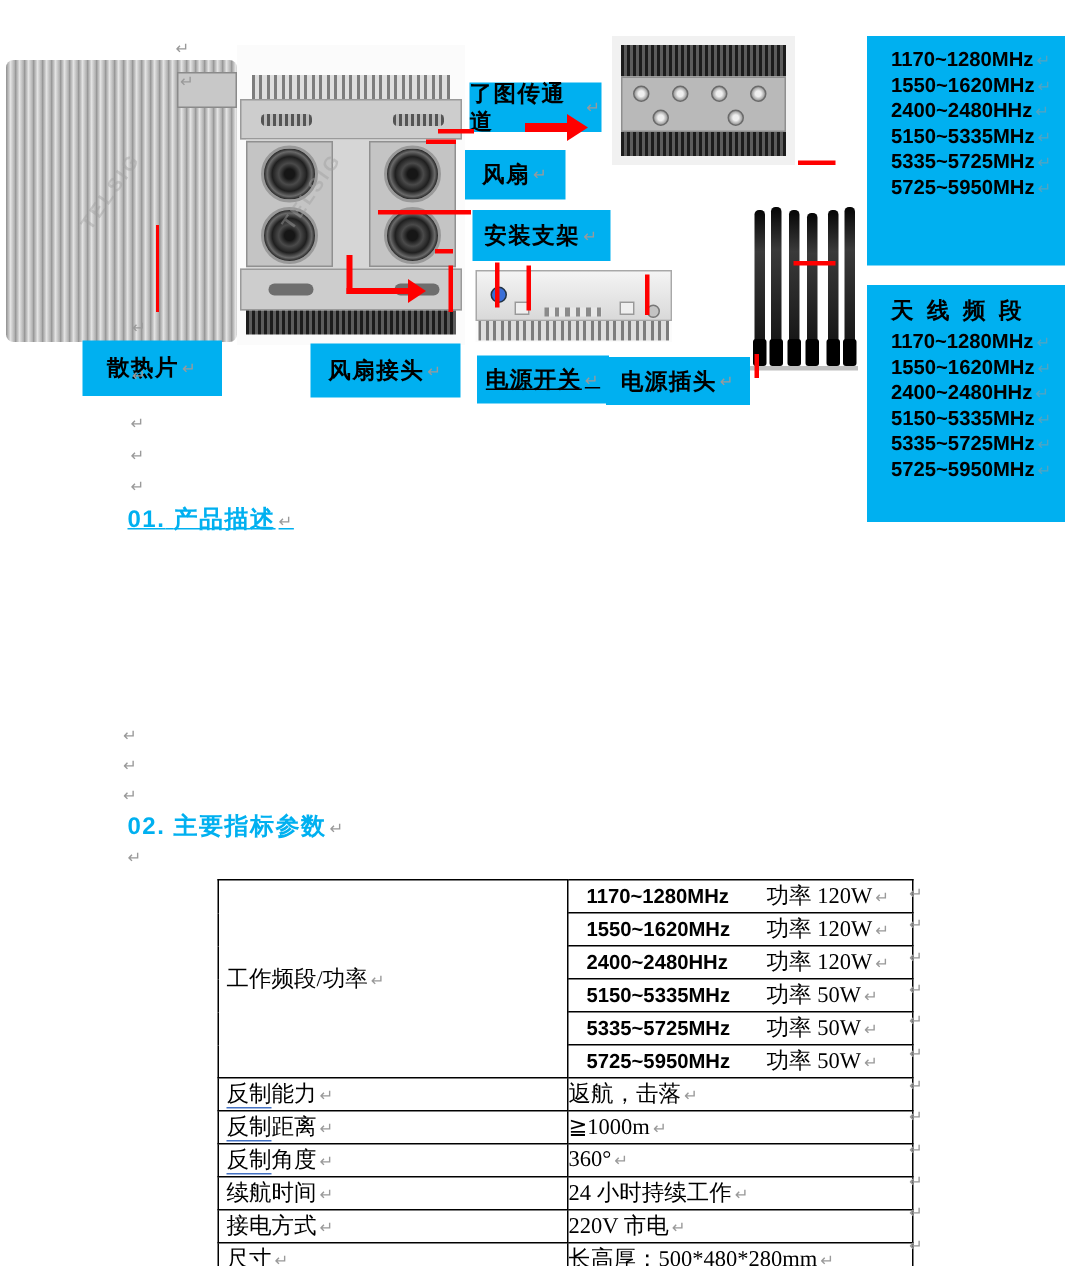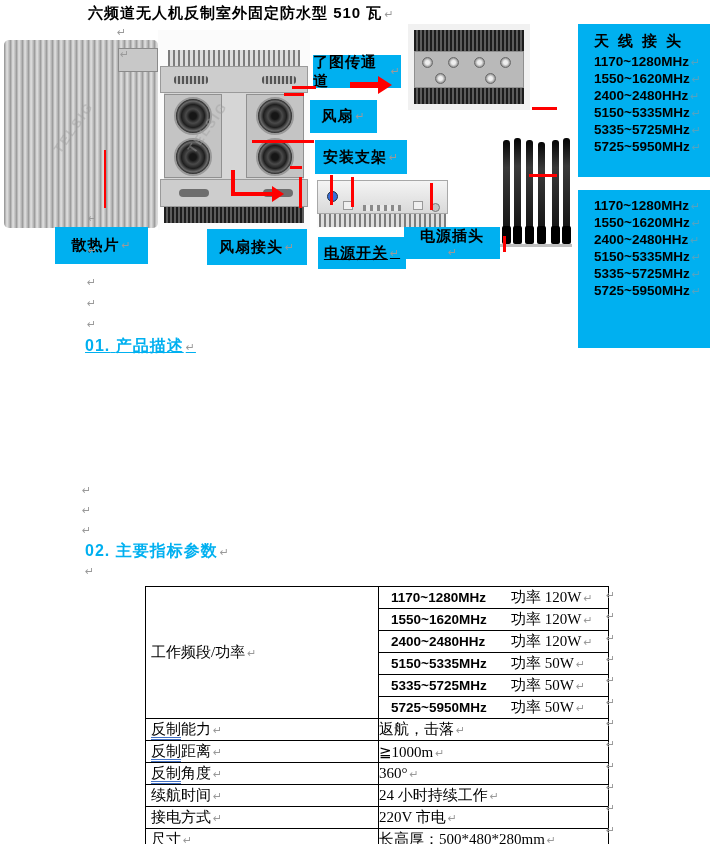--- a/index.html
+++ b/index.html
@@ -45,23 +45,20 @@
   td.valcell{width:229px;}
   .freq{display:inline-block;margin-left:12px;width:120px;font-weight:bold;font-size:13.5px;}
   .pwr{font-family:"Liberation Serif",serif;font-size:15px;}
   .specval{font-family:"Liberation Serif",serif;font-size:15px;padding-left:10px;}
 </style>
 </head>
 <body>
 
 <div class="page">
 
-  <div class="abs title">
-    <span>六频道无人机反制室外固定防水型 510 瓦</span><span class="pil">↵</span>
-  </div>
 
   <div class="abs heatsink">
     <div class="hs-conn"></div>
     <div class="wm" style="left:40px;top:80px;">TELSIG</div>
   </div>
 
   <div class="photo" style="left:158px;top:30px;width:152px;height:200px;">
     <div class="abs fins-gray" style="left:10px;top:20px;width:132px;height:16px;"></div>
     <div class="abs cap" style="left:2px;top:36px;width:148px;height:27px;">
       <div class="vent" style="left:13px;top:9px;width:34px;"></div>
@@ -139,35 +136,35 @@
       <span class="pil">↵</span>
     </div>
   <div class="abs co" style="left:207px;top:229px;width:100px;height:36px;">
       <span>风扇接头</span>
       <span class="pil">↵</span>
     </div>
   <div class="abs co" style="left:318px;top:237px;width:88px;height:32px;text-decoration:underline;">
       <span>电源开关</span>
       <span class="pil">↵</span>
     </div>
-  <div class="abs co" style="left:404px;top:227px;width:96px;height:32px;flex-direction:column;">
+  <div class="abs co" style="left:404px;top:238px;width:96px;height:32px;">
       <span>电源插头</span>
       <span class="pil">↵</span>
     </div>
 
   <div class="abs panel" style="left:578px;top:24px;height:153px;">
-    <div class="panel-title">天线接头</div>
     <div class="panel-item"><span>1170~1280MHz</span><span class="pil">↵</span></div>
     <div class="panel-item"><span>1550~1620MHz</span><span class="pil">↵</span></div>
     <div class="panel-item"><span>2400~2480HHz</span><span class="pil">↵</span></div>
     <div class="panel-item"><span>5150~5335MHz</span><span class="pil">↵</span></div>
     <div class="panel-item"><span>5335~5725MHz</span><span class="pil">↵</span></div>
     <div class="panel-item"><span>5725~5950MHz</span><span class="pil">↵</span></div>
   </div>
   <div class="abs panel" style="left:578px;top:190px;height:158px;">
+    <div class="panel-title">天线频段</div>
     <div class="panel-item"><span>1170~1280MHz</span><span class="pil">↵</span></div>
     <div class="panel-item"><span>1550~1620MHz</span><span class="pil">↵</span></div>
     <div class="panel-item"><span>2400~2480HHz</span><span class="pil">↵</span></div>
     <div class="panel-item"><span>5150~5335MHz</span><span class="pil">↵</span></div>
     <div class="panel-item"><span>5335~5725MHz</span><span class="pil">↵</span></div>
     <div class="panel-item"><span>5725~5950MHz</span><span class="pil">↵</span></div>
   </div>
 
   <div class="red" style="left:104px;top:150px;width:2px;height:58px;"></div>
   <div class="red" style="left:292px;top:86px;width:24px;height:3px;"></div>

